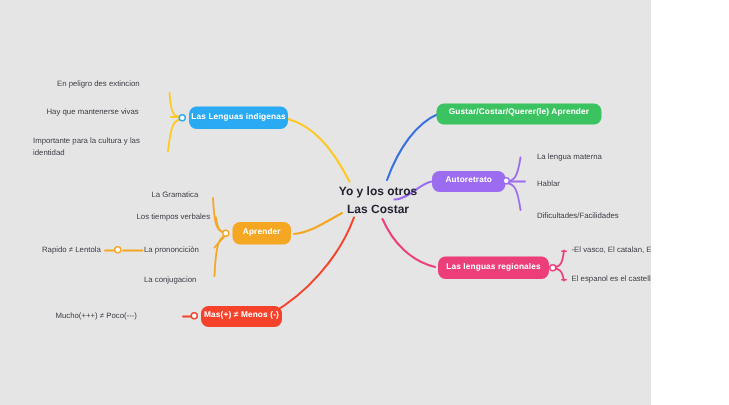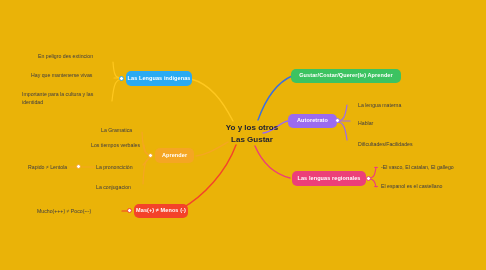--- a/index.html
+++ b/index.html
@@ -2,23 +2,23 @@
 <html><head>
 <meta charset="utf-8">
 <style>
   html, body {
     margin: 0;
     padding: 0;
     background: #ffffff;
   }
   #canvas {
     position: relative;
-    width: 486px;
+    width: 434px;
     height: 270px;
-    background: #eab308;
+    background: #e5e5e5;
     overflow: hidden;
     font-family: "Liberation Sans", sans-serif;
   }
   #wires {
     position: absolute;
     left: 0;
     top: 0;
     width: 486px;
     height: 270px;
   }
@@ -111,21 +111,21 @@
     <path d="M 337 121 C 343 121 345 118 347 105" stroke="#9b6bf0" stroke-width="1.2" fill="none" stroke-linecap="round"></path>
     <path d="M 337 121 L 350 121" stroke="#9b6bf0" stroke-width="1.2" fill="none" stroke-linecap="round"></path>
     <path d="M 337 122 C 343 122 345 126 347 140" stroke="#9b6bf0" stroke-width="1.2" fill="none" stroke-linecap="round"></path>
 
     <path d="M 369 178 C 374 178 375 175 376 167" stroke="#ec3f79" stroke-width="1.2" fill="none" stroke-linecap="round"></path>
     <path d="M 369 179 C 374 179 375 182 376 187" stroke="#ec3f79" stroke-width="1.2" fill="none" stroke-linecap="round"></path>
   </svg>
 
   <div class="center-node" style="left:207px; top:122px; width:90px;">
     <div>Yo y los otros</div>
-    <div>Las Gustar</div>
+    <div>Las Costar</div>
   </div>
 
   <div class="node" style="left:126px; top:71px; width:66px; height:15px; background:#2aaaf2;">Las Lenguas indigenas</div>
   <div class="knob blue" style="left:119px; top:76px;"></div>
 
   <div class="leaf" style="left:38px; top:52px;">En peligro des extincion</div>
   <div class="leaf" style="left:31px; top:71px;">Hay que mantenerse vivas</div>
   <div class="leaf wrap" style="left:22px; top:90px;">Importante para la cultura y las identidad</div>
 
   <div class="node" style="left:155px; top:148px; width:39px; height:15px; background:#f5a623;">Aprender</div>

